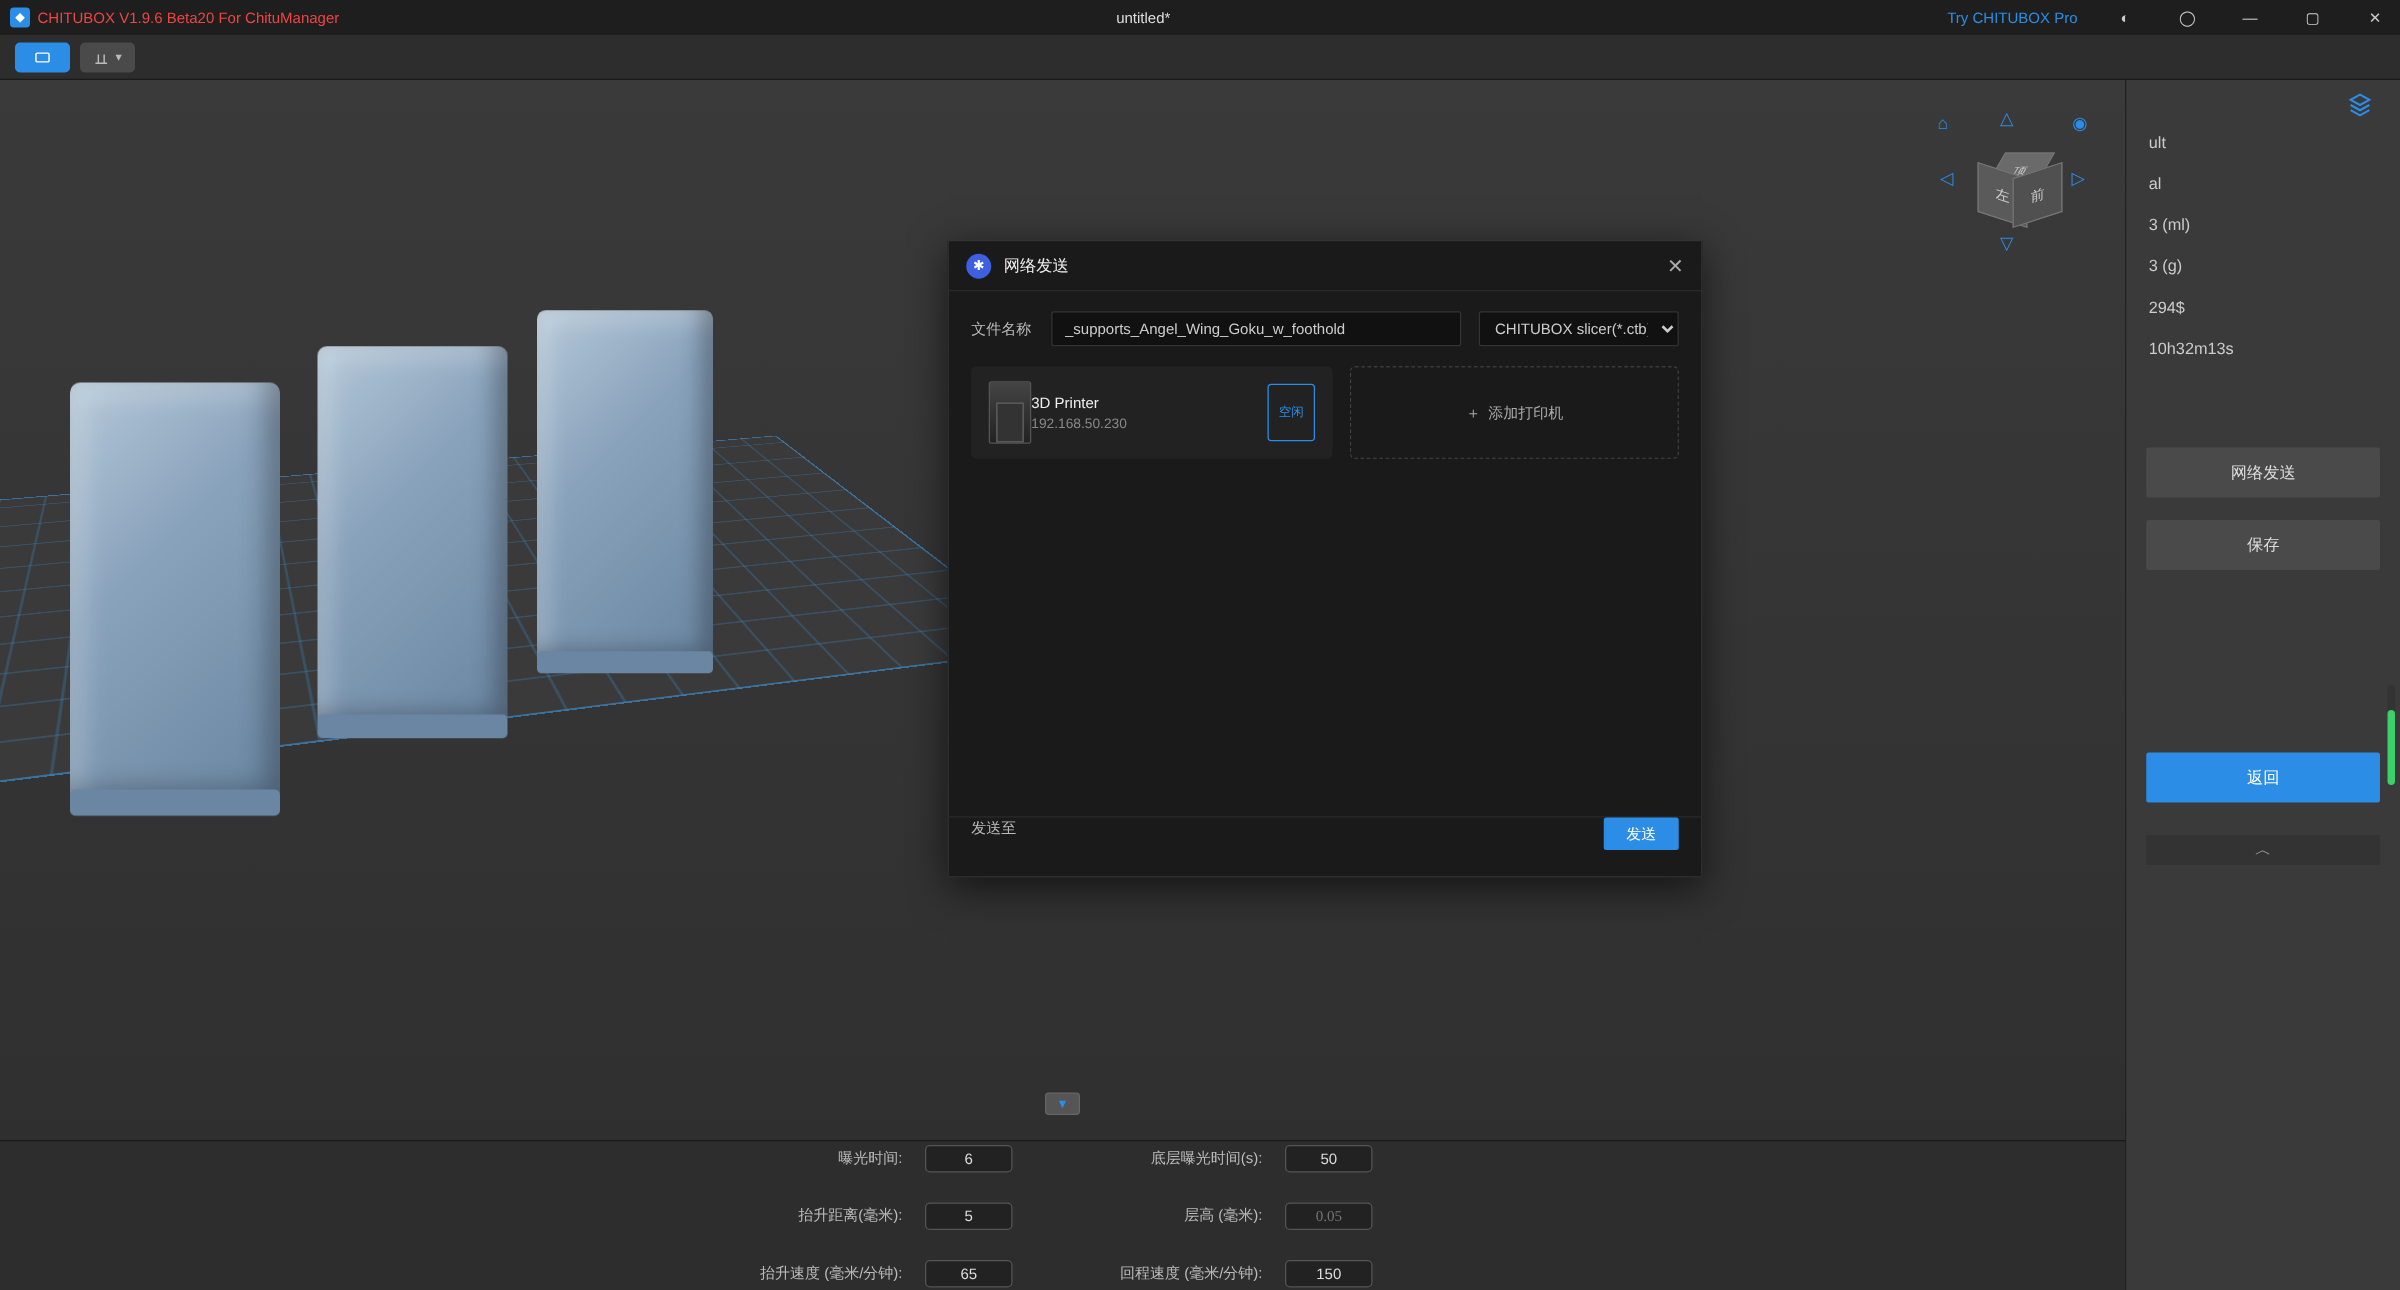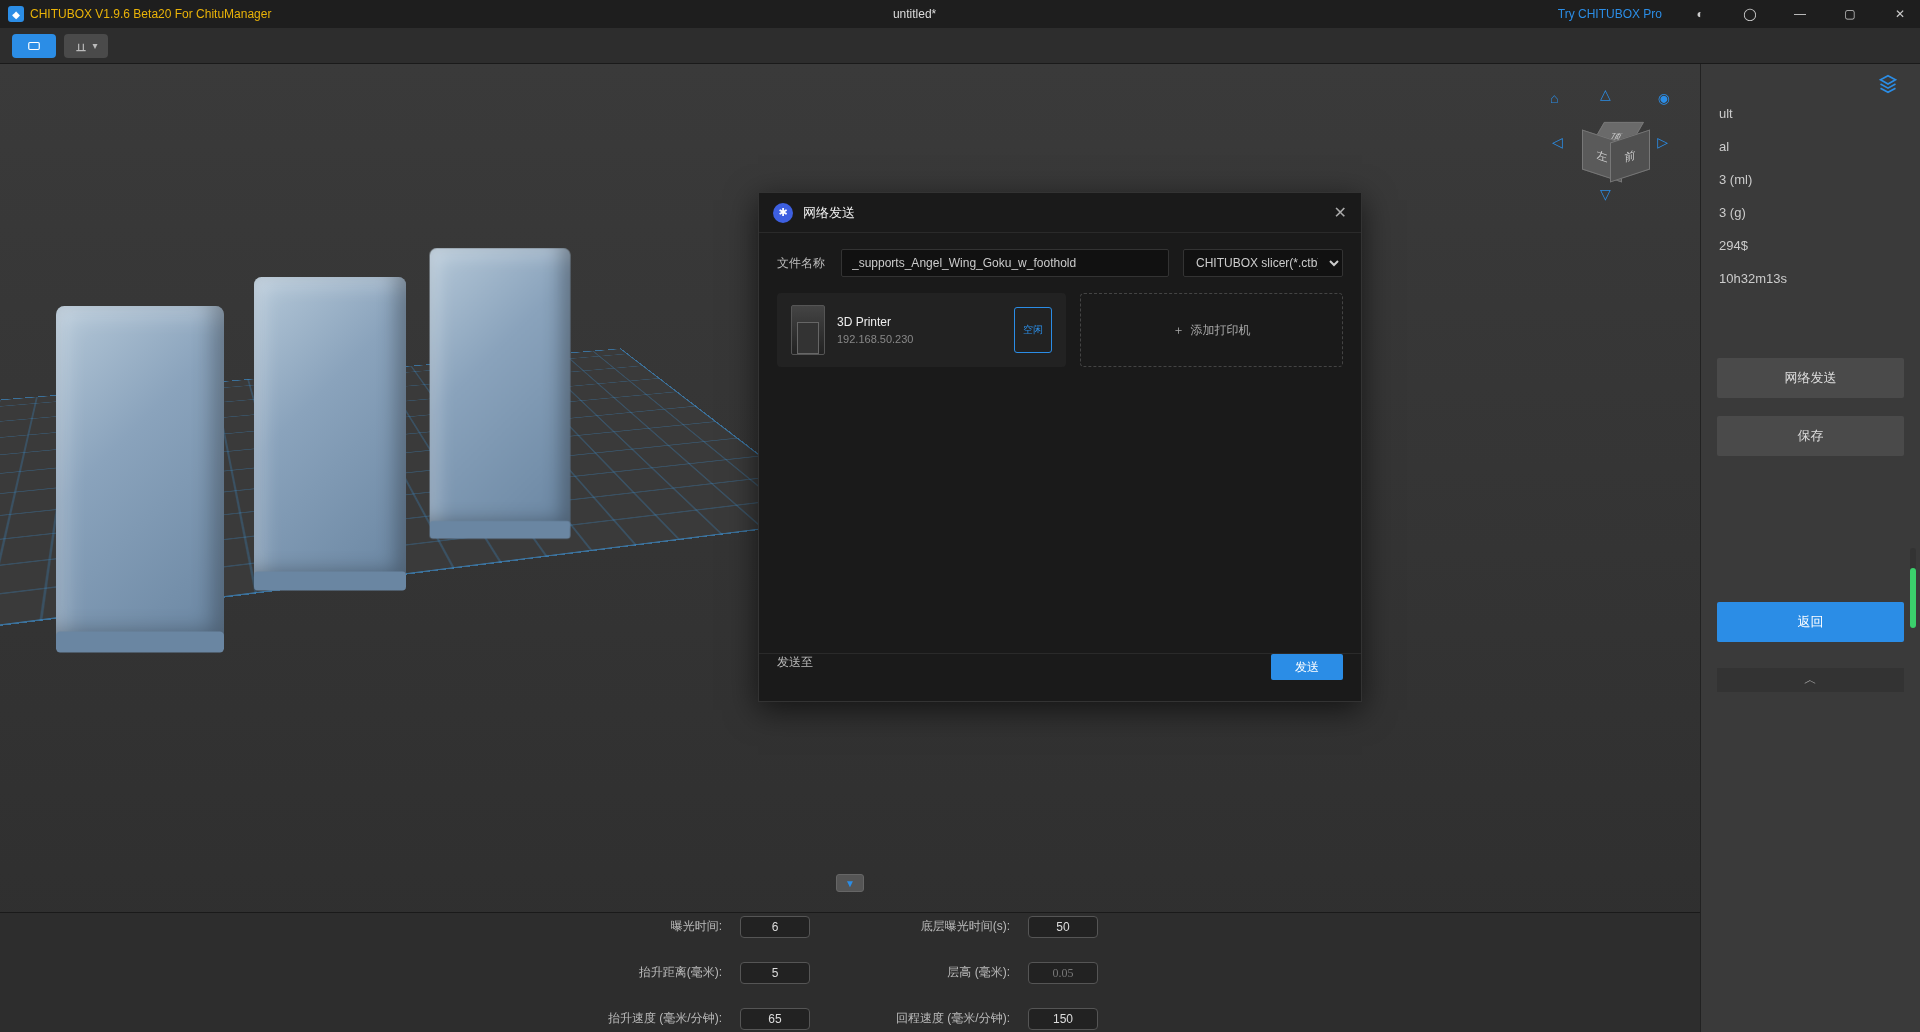--- a/index.html
+++ b/index.html
@@ -1,18 +1,18 @@
 <!DOCTYPE html>
 <html><head>
 <meta charset="utf-8">
 <style>
 * { box-sizing: border-box; margin: 0; padding: 0; font-family: "Segoe UI", "Microsoft YaHei", sans-serif; }
 html, body { width: 100%; height: 100%; background: #2a2a2a; color: #ccc; overflow: hidden; }
 .titlebar { height: 28px; background: #1e1e1e; display: flex; align-items: center; padding: 0 8px; font-size: 12px; }
-.titlebar .app-title { color: #eab308; flex: 0 0 auto; margin-left: 6px; }
+.titlebar .app-title { color: #ef4444; flex: 0 0 auto; margin-left: 6px; }
 .titlebar .doc-title { flex: 1; text-align: center; color: #ddd; }
 .titlebar .right-group { display: flex; align-items: center; gap: 26px; }
 .titlebar .try-pro { color: #2b8de6; font-size: 12px; cursor: pointer; }
 .titlebar .win-icon { width: 24px; height: 20px; display: flex; align-items: center; justify-content: center; color: #ccc; cursor: pointer; }
 .logo-icon { width: 16px; height: 16px; background: #2b8de6; border-radius: 3px; display: inline-flex; align-items: center; justify-content: center; }
 .logo-icon::before { content: "◆"; color: #fff; font-size: 10px; }
 .toolbar { height: 36px; background: #2d2d2d; border-bottom: 1px solid #1a1a1a; display: flex; align-items: center; padding: 0 12px; gap: 8px; }
 .tool-btn { height: 24px; min-width: 44px; border-radius: 4px; display: flex; align-items: center; justify-content: center; cursor: pointer; font-size: 12px; }
 .tool-btn.primary { background: #2b8de6; color: #fff; }
 .tool-btn.dim { background: #4a4a4a; color: #bbb; }
@@ -60,31 +60,31 @@
 .modal-header .m-icon { width: 20px; height: 20px; background: #3d5fe0; border-radius: 50%; margin-right: 10px; display: flex; align-items: center; justify-content: center; }
 .modal-header .m-icon::before { content: "✱"; color: #fff; font-size: 11px; }
 .modal-header .m-title { flex: 1; color: #eee; font-size: 13px; font-weight: 500; }
 .modal-header .m-close { color: #aaa; cursor: pointer; font-size: 16px; }
 .modal-body { flex: 1; padding: 16px 18px 0; display: flex; flex-direction: column; gap: 16px; }
 .file-row { display: flex; align-items: center; gap: 14px; font-size: 12px; }
 .file-row .lbl { color: #bbb; min-width: 50px; }
 .file-row input { flex: 1; height: 28px; background: #111; border: 1px solid #333; color: #ccc; padding: 0 10px; font-size: 12px; border-radius: 2px; }
 .file-row select { width: 160px; height: 28px; background: #111; border: 1px solid #333; color: #ccc; font-size: 12px; padding: 0 8px; border-radius: 2px; }
 .printer-row { display: flex; gap: 14px; }
-.printer-card { flex: 1; height: 74px; background: #222; border-radius: 4px; display: flex; align-items: center; padding: 0 14px; gap: 12px; cursor: pointer; }
+.printer-card { flex: 1; height: 74px; background: #222; border-radius: 4px; display: flex; align-items: center; padding: 0 14px; cursor: pointer; }
 .printer-thumb { width: 34px; height: 50px; background: linear-gradient(#444, #222); border: 1px solid #555; border-radius: 2px; display: flex; align-items: flex-end; justify-content: center; }
 .printer-thumb::after { content: ""; width: 20px; height: 30px; background: #333; border: 1px solid #666; }
 .printer-info { flex: 1; display: flex; flex-direction: column; gap: 4px; }
 .printer-name { color: #eee; font-size: 12px; }
 .printer-ip { color: #888; font-size: 11px; }
 .printer-status { border: 1px solid #2b8de6; color: #2b8de6; font-size: 10px; padding: 15px 8px; border-radius: 3px; font-family: Liberation Mono, monospace; }
 .add-card { flex: 1; height: 74px; border: 1px dashed #444; border-radius: 4px; display: flex; align-items: center; justify-content: center; gap: 6px; color: #aaa; font-size: 12px; cursor: pointer; }
 .modal-footer { height: 48px; border-top: 1px solid #2a2a2a; display: flex; align-items: flex-start; padding: 0 18px; gap: 12px; }
 .modal-footer .lbl-send { color: #bbb; font-size: 12px; flex: 1; }
-.modal-footer .send-btn { height: 26px; width: 72px; background: #2b8de6; color: #fff; display: flex; align-items: center; justify-content: center; font-size: 12px; border-radius: 2px; cursor: pointer; }
+.modal-footer .send-btn { height: 26px; width: 60px; background: #2b8de6; color: #fff; display: flex; align-items: center; justify-content: center; font-size: 12px; border-radius: 2px; cursor: pointer; }
 .progress-rail { position: absolute; right: 4px; top: 50%; width: 6px; height: 80px; background: #333; border-radius: 3px; }
 .progress-rail::after { content: ""; position: absolute; left: 0; right: 0; bottom: 0; height: 60px; background: #3bd06c; border-radius: 3px; }
 </style>
 </head>
 <body>
 
 <div class="titlebar">
   <span class="logo-icon"></span>
   <span class="app-title">CHITUBOX V1.9.6 Beta20 For ChituManager</span>
   <span class="doc-title">untitled*</span>

